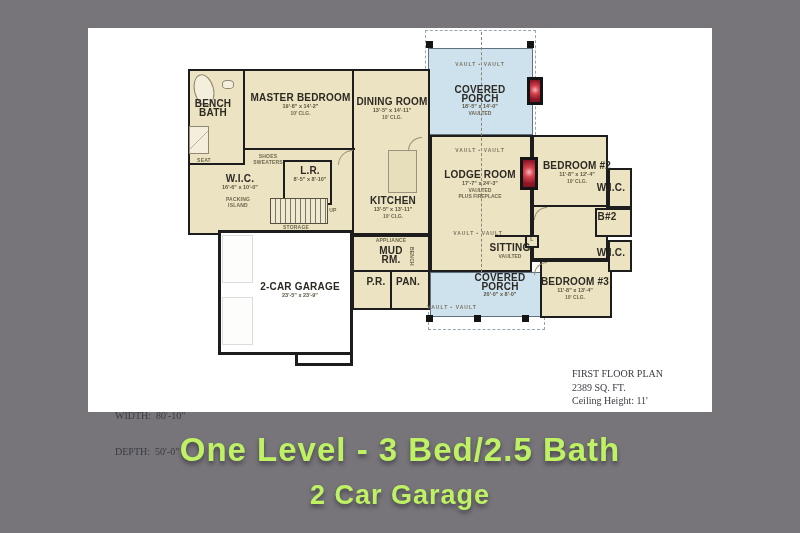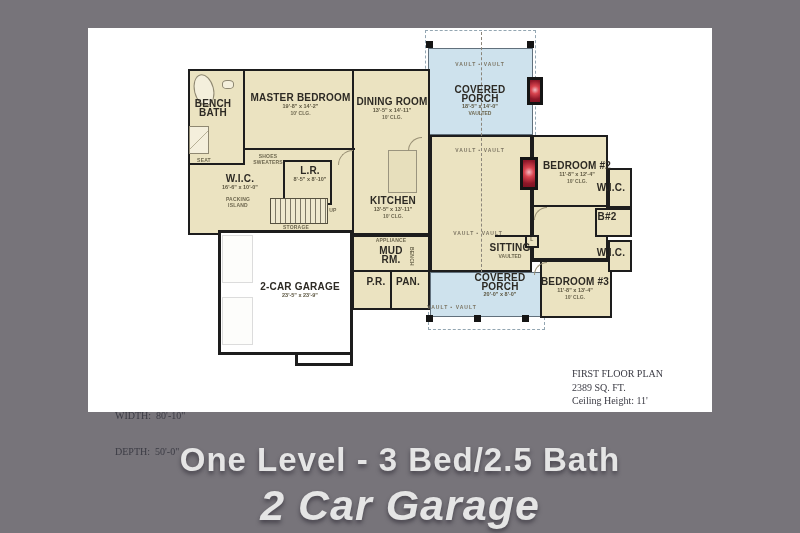--- a/index.html
+++ b/index.html
@@ -30,26 +30,26 @@
   .rdims{font-weight:bold;font-size:5.5px;line-height:7px;color:#5c5640;}
   .rnote{font-size:5px;line-height:6px;color:#6e6850;font-weight:bold;}
   .tiny{position:absolute;font-size:5px;line-height:5.5px;color:#6e6850;text-align:center;font-weight:bold;letter-spacing:.2px;}
   .vault{position:absolute;font-size:5px;line-height:6px;color:#7b7462;text-align:center;letter-spacing:1px;font-weight:bold;}
   .vert{writing-mode:vertical-rl;}
 
   .serif{position:absolute;font-family:"Liberation Serif",serif;color:#3b3b44;}
   .dimnote{font-size:10px;line-height:12px;white-space:pre;}
   .titleblock{font-size:10px;line-height:13.5px;}
 
-  .caption{position:absolute;left:0;right:0;top:437px;text-align:center;
-    font-weight:bold;color:#e5e5e5;}
+  .caption{position:absolute;left:0;right:0;top:427px;text-align:center;
+    font-weight:bold;color:#bef264;}
   .caption .l1{font-size:33px;line-height:45px;letter-spacing:1px;
     text-shadow:0 3px 4px rgba(33,30,40,.55);}
-  .caption .l2{font-size:43px;line-height:46px;letter-spacing:1px;
-    text-shadow:0 3px 4px rgba(33,30,40,.55);font-style:italic;}
+  .caption .l2{font-size:27px;line-height:46px;letter-spacing:1px;
+    text-shadow:0 3px 4px rgba(33,30,40,.55);}
 </style>
 </head>
 <body>
 
 <div class="sheet">
 
   <div class="abs deck" style="left:337px;top:2px;width:111px;height:110px;"></div>
   <div class="abs deck" style="left:340px;top:244px;width:117px;height:58px;"></div>
 
   <div class="abs porch" style="left:340px;top:20px;width:105px;height:87px;"></div>
@@ -127,20 +127,26 @@
     <div class="rdims">16'-6" x 10'-0"</div>
   </div>
   <div class="rlabel" style="left:194px;top:139px;width:56px;">
     <div class="rname">L.R.</div>
     <div class="rdims">8'-5" x 8'-10"</div>
   </div>
   <div class="rlabel" style="left:265px;top:169px;width:80px;">
     <div class="rname">KITCHEN</div>
     <div class="rdims">13'-5" x 13'-11"</div>
     <div class="rnote">10' CLG.</div>
+  </div>
+  <div class="rlabel" style="left:342px;top:143px;width:100px;">
+    <div class="rname">LODGE ROOM</div>
+    <div class="rdims">17'-7" x 24'-3"</div>
+    <div class="rnote">VAULTED</div>
+    <div class="rnote">PLUS FIREPLACE</div>
   </div>
   <div class="rlabel" style="left:439px;top:134px;width:100px;">
     <div class="rname">BEDROOM #2</div>
     <div class="rdims">11'-8" x 12'-4"</div>
     <div class="rnote">10' CLG.</div>
   </div>
   <div class="rlabel" style="left:500px;top:156px;width:46px;">
     <div class="rname">W.I.C.</div>
   </div>
   <div class="rlabel" style="left:496px;top:185px;width:46px;">

